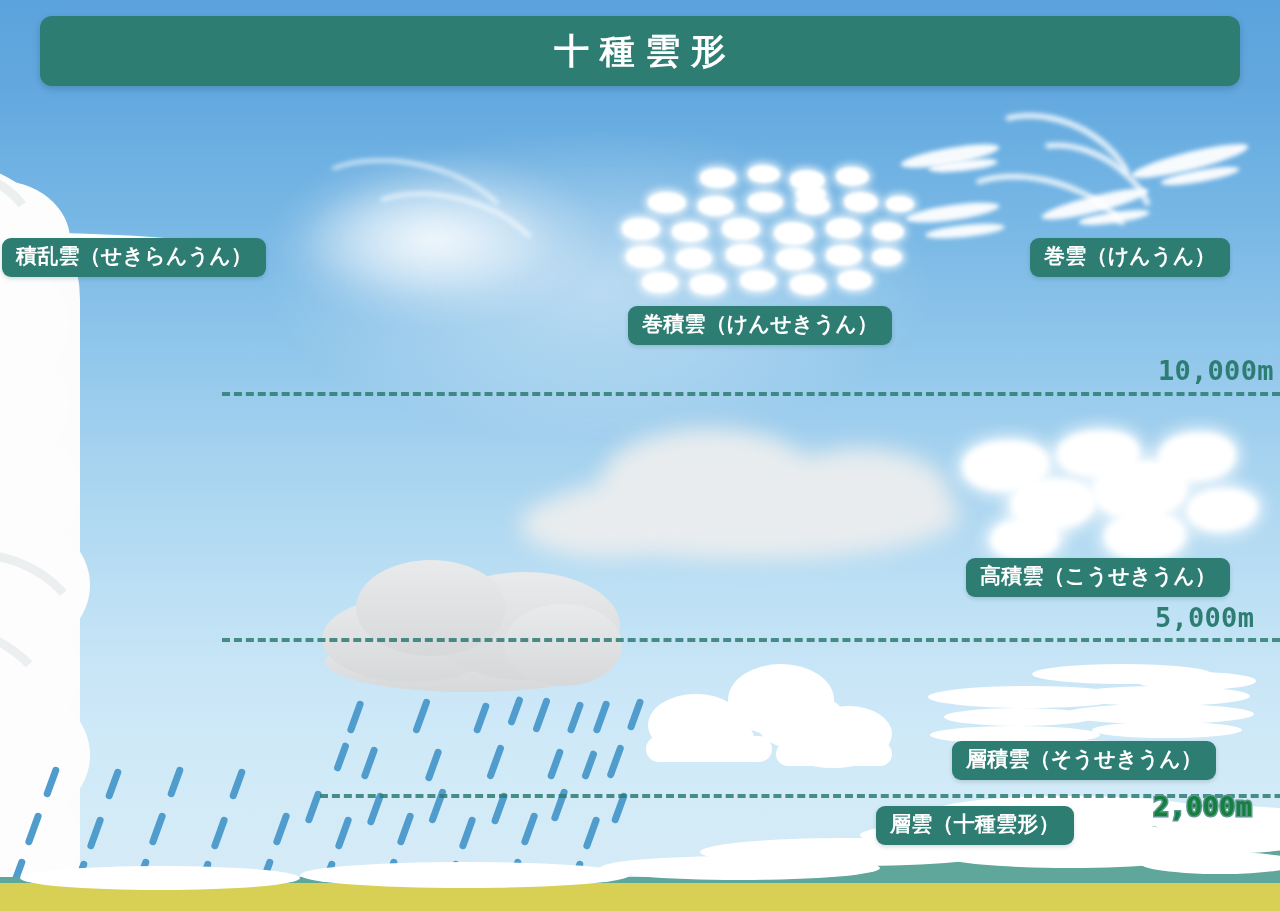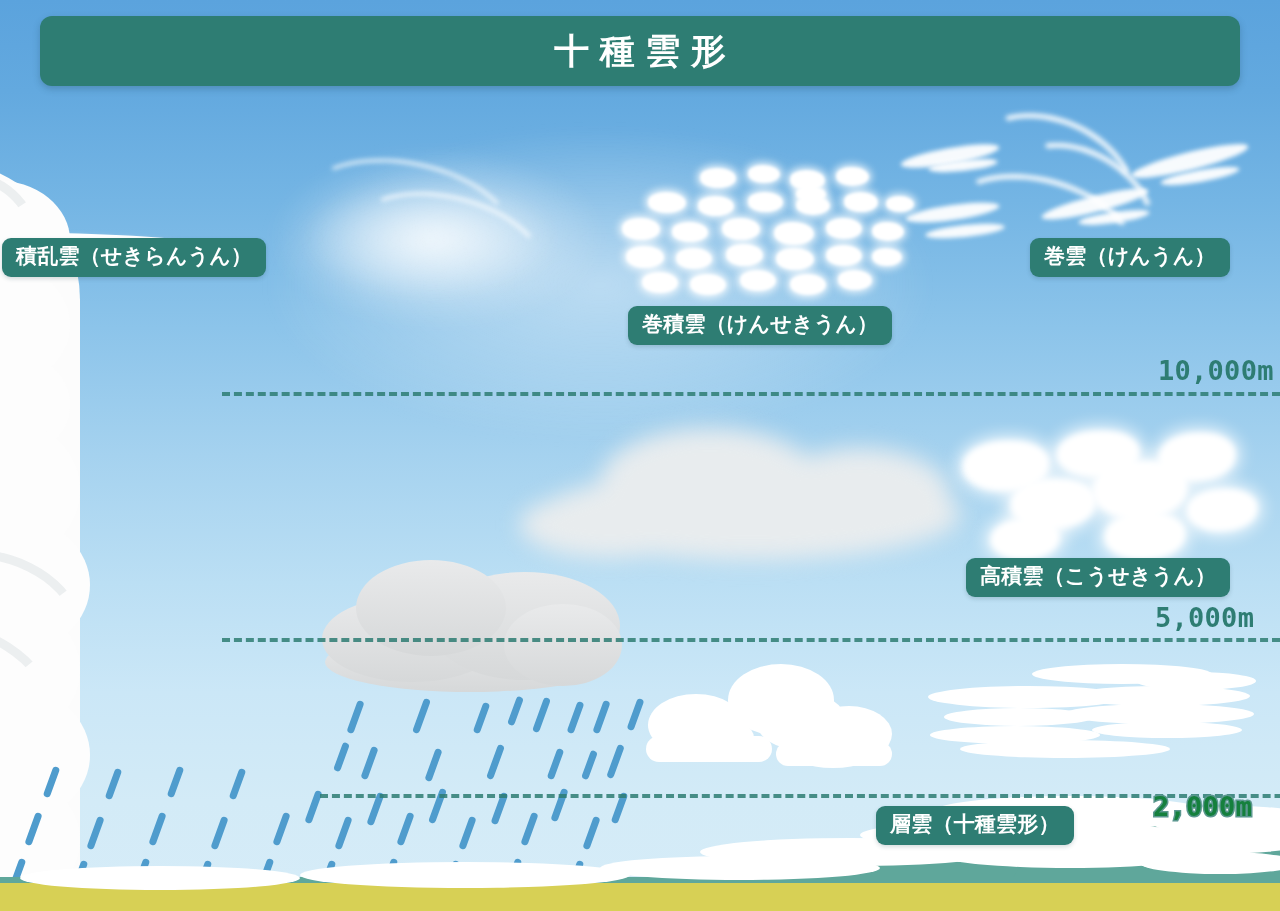--- a/index.html
+++ b/index.html
@@ -358,20 +358,21 @@
 
   <div class="pill" style="left:628px;top:306px;">巻積雲（けんせきうん）</div>
 
   <div class="pill" style="left:1030px;top:238px;">巻雲（けんうん）</div>
 
 
 
   <div class="pill" style="left:966px;top:558px;">高積雲（こうせきうん）</div>
 
 
+  <div class="pill" style="left:952px;top:741px;">層積雲（そうせきうん）</div>
 
   <div class="pill" style="left:876px;top:806px;">層雲（十種雲形）</div>
 
   <div class="banner">
     <div class="banner-title">十種雲形</div>
   </div>
 
 </div>
 
 </body></html>

